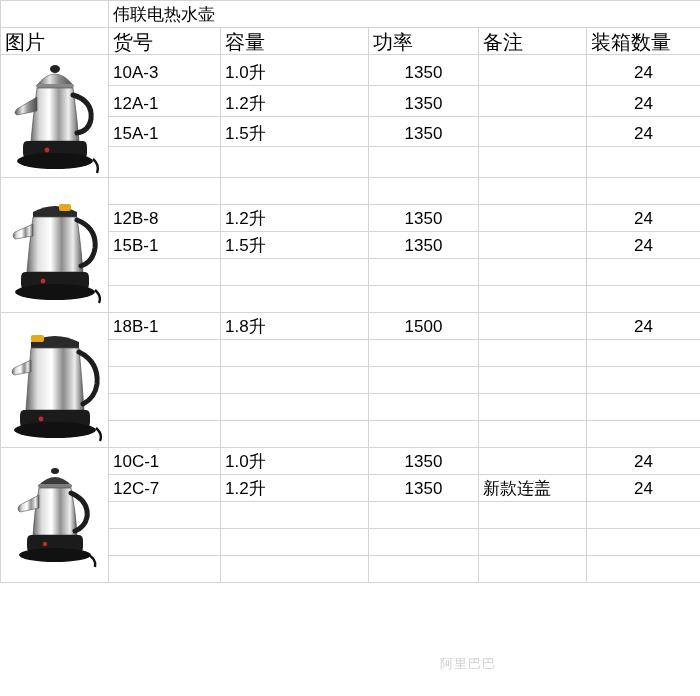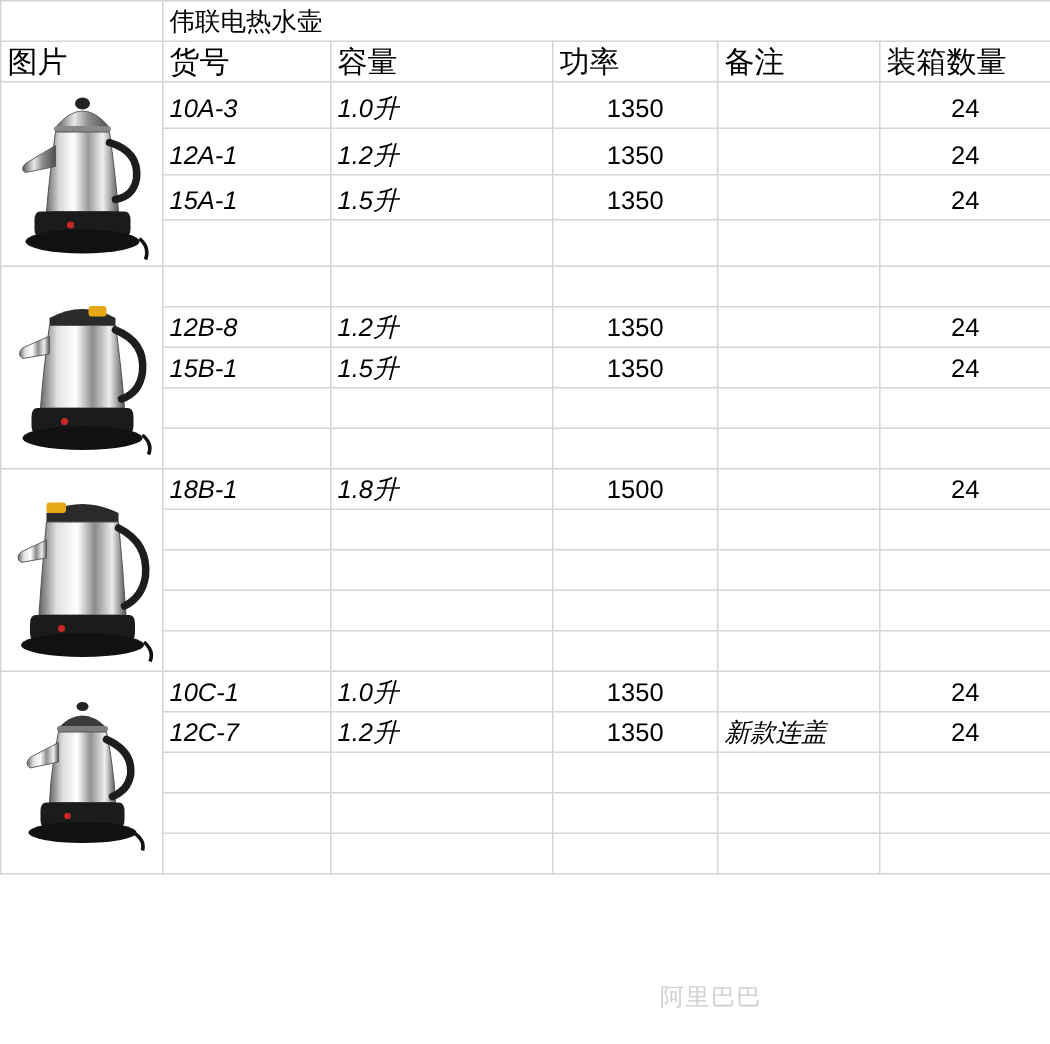--- a/index.html
+++ b/index.html
@@ -50,39 +50,39 @@
     font-size: 17px;
     text-align: left;
   }
   .hdr td {
     height: 34px;
     line-height: 32px;
     font-size: 20px;
     text-align: left;
   }
   .num { text-align: center; }
-  .left { text-align: left; font-style: italic; }
+  .left { text-align: left; }
   .img-cell {
     padding: 0;
     text-align: center;
     vertical-align: middle;
     border: 1px solid #d4d4d4;
   }
   .kettle-wrap {
     width: 100%;
     height: 100%;
     display: flex;
     align-items: center;
     justify-content: center;
   }
   .watermark {
     position: absolute;
     left: 440px;
     top: 655px;
-    font-size: 16px;
+    font-size: 13px;
     color: #cfcfcf;
     letter-spacing: 1px;
     pointer-events: none;
   }
 </style>
 </head>
 <body>
 
 <div id="sheet">
 

